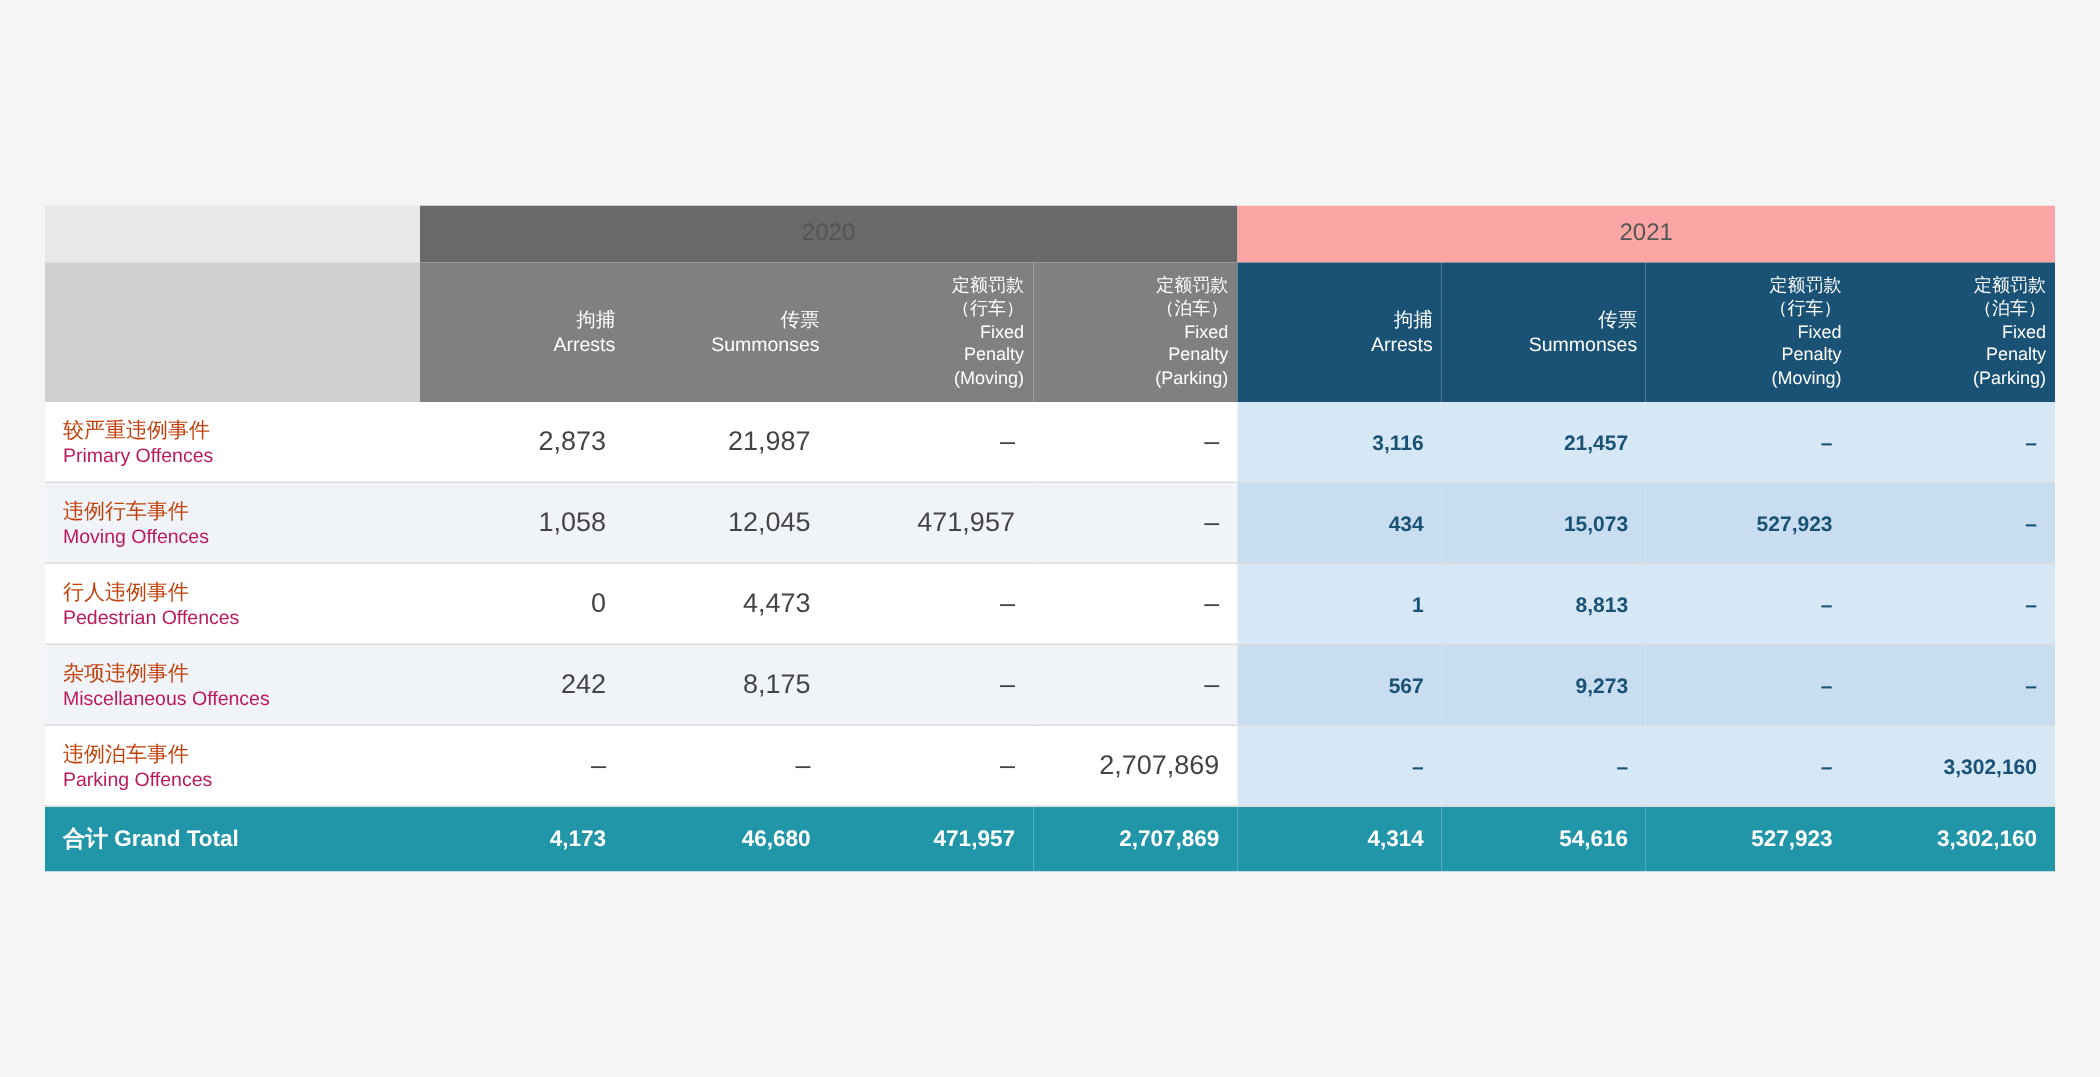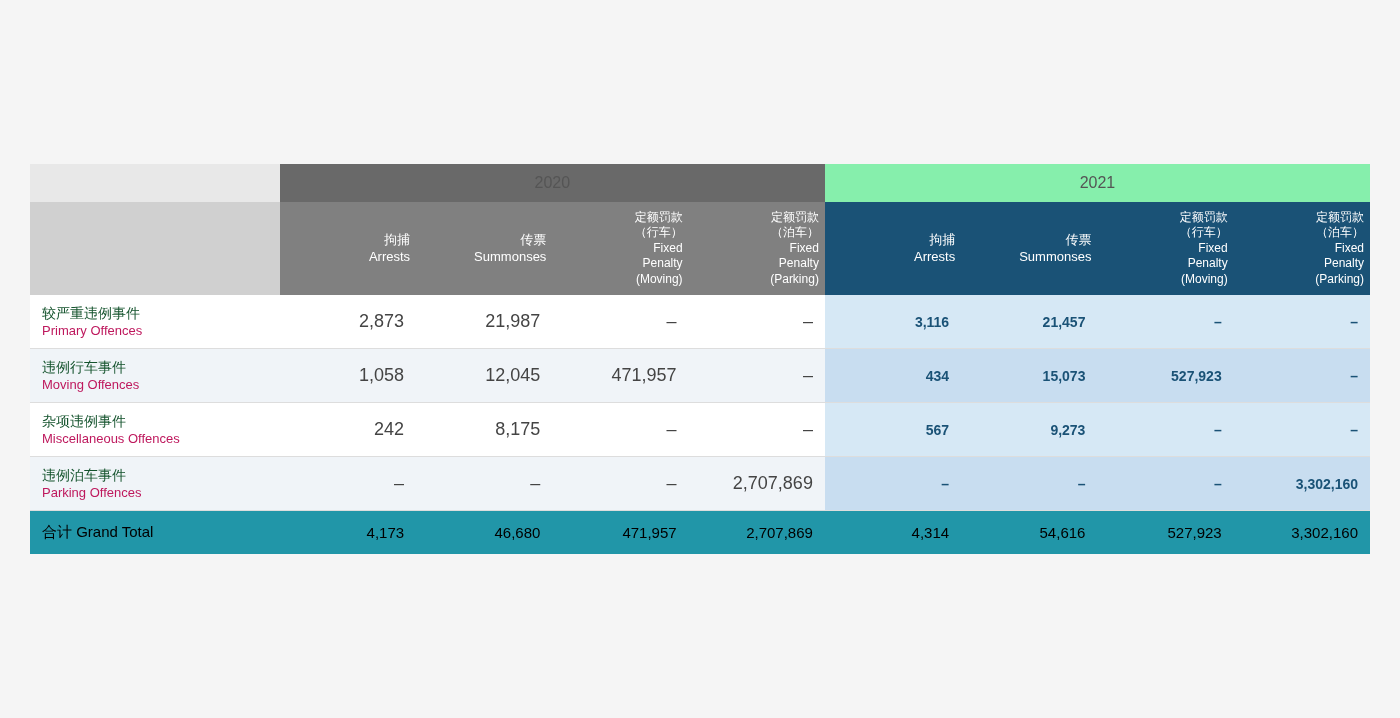--- a/index.html
+++ b/index.html
@@ -71,21 +71,21 @@
     }
     .data-row:nth-child(even) {
       background: #f0f4f8;
     }
     .row-label {
       text-align: left;
       min-width: 200px;
       color: #333;
     }
     .row-label .chinese {
-      color: #14532d;
+      color: #c2410c;
       font-size: 14px;
       display: block;
     }
     .row-label .english {
       color: #be185d;
       font-size: 13px;
       display: block;
     }
     .val-2020 {
       text-align: right;
@@ -94,22 +94,22 @@
     }
     .val-2021 {
       text-align: right;
       color: #1a5276;
       font-weight: bold;
       font-size: 14px;
     }
     
     .total-row td {
       background: #2196a8;
-      color: #000000;
-      font-weight: normal;
+      color: #ffffff;
+      font-weight: bold;
       font-size: 15px;
       padding: 12px 12px;
       text-align: right;
       margin-top: 35px;
     }
     .total-row td.total-label {
       text-align: left;
     }
     
     .col-label { width: 220px; }
@@ -120,21 +120,21 @@
       font-weight: bold;
       margin-left: 40px;
     }
     .data-row:nth-child(odd) .val-2021-bg {
       background-color: #d6e8f5;
     }
     .data-row:nth-child(even) .val-2021-bg {
       background-color: #c8ddf0;
     }
     .year-header-cell-2021 {
-      background: #86efac;
+      background: #fca5a5;
       color: white;
     }
   </style>
 </head>
 <body>
 
 <div class="table-wrapper">
   <table>
     <thead>
 
@@ -197,20 +197,34 @@
         <span class="chinese">违例行车事件</span>
         <span class="english">Moving Offences</span>
       </td>
       <td class="val-2020 col-data">1,058</td>
       <td class="val-2020 col-data">12,045</td>
       <td class="val-2020 col-data">471,957</td>
       <td class="val-2020 col-data">–</td>
       <td class="val-2021 val-2021-bg col-data">434</td>
       <td class="val-2021 val-2021-bg col-data">15,073</td>
       <td class="val-2021 val-2021-bg col-data">527,923</td>
+      <td class="val-2021 val-2021-bg col-data">–</td>
+    </tr>
+        <tr class="data-row">
+      <td class="row-label col-label">
+        <span class="chinese">行人违例事件</span>
+        <span class="english">Pedestrian Offences</span>
+      </td>
+      <td class="val-2020 col-data">0</td>
+      <td class="val-2020 col-data">4,473</td>
+      <td class="val-2020 col-data">–</td>
+      <td class="val-2020 col-data">–</td>
+      <td class="val-2021 val-2021-bg col-data">1</td>
+      <td class="val-2021 val-2021-bg col-data">8,813</td>
+      <td class="val-2021 val-2021-bg col-data">–</td>
       <td class="val-2021 val-2021-bg col-data">–</td>
     </tr>
         <tr class="data-row">
       <td class="row-label col-label">
         <span class="chinese">杂项违例事件</span>
         <span class="english">Miscellaneous Offences</span>
       </td>
       <td class="val-2020 col-data">242</td>
       <td class="val-2020 col-data">8,175</td>
       <td class="val-2020 col-data">–</td>

